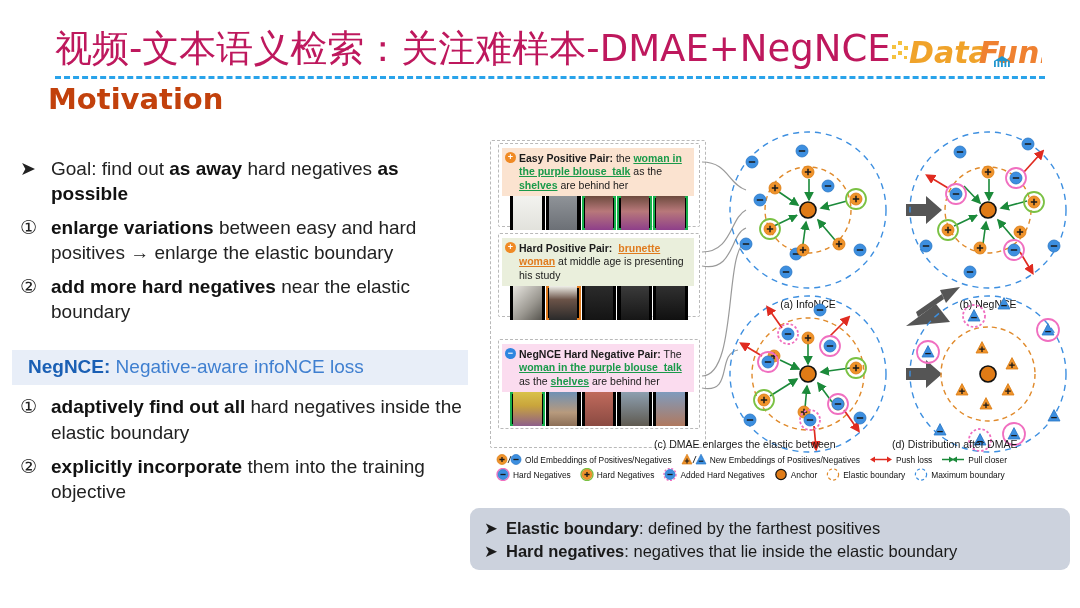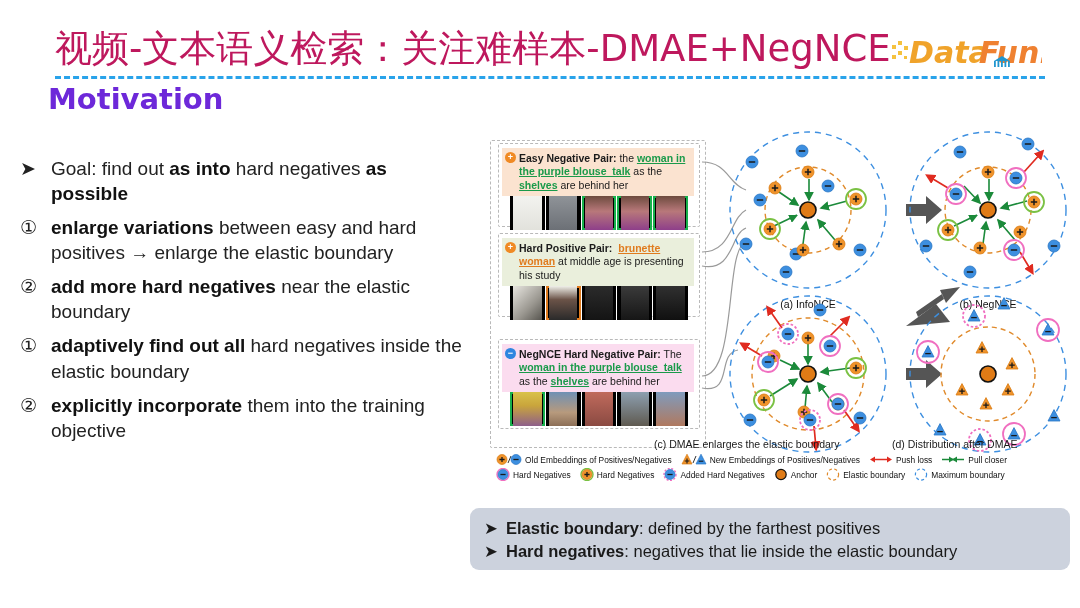--- a/index.html
+++ b/index.html
@@ -15,21 +15,21 @@
     font-size:37px;letter-spacing:0px;color:#be185d;white-space:nowrap;
     font-family:"DejaVu Sans","Liberation Sans",sans-serif;
   }
   #brand-logo{position:absolute;right:38px;top:32px;height:40px;width:152px;}
   #title-rule{
     position:absolute;left:55px;top:76px;width:990px;height:0;
     border-top:3px dashed #29a3ea;
   }
   #section-heading{
     position:absolute;left:48px;top:82px;
-    font-size:29px;font-weight:bold;color:#6d28d9;
+    font-size:29px;font-weight:bold;color:#c2410c;
     font-family:"DejaVu Sans","Liberation Sans",sans-serif;
   }
   
   #left-col{position:absolute;left:0;top:138px;width:480px;height:420px;}
   .band{
     background:#e8eef8;padding:6px 12px 7px 16px;font-size:19px;color:#3f7fd0;
     white-space:nowrap;
   }
   .band b{color:#1a5fb4;font-weight:bold;}
   .blist{margin:0;padding:0;list-style:none;}
@@ -117,40 +117,45 @@
   </svg>
 
   <div id="title-rule"></div>
   <div id="section-heading">Motivation</div>
 </div>
 
 <div id="left-col">
 
 
   <ul class="blist" id="dmae-bullets">
-      <li><span class="marker">➤</span>Goal: find out  <b>as into</b> hard negatives <b>as possible</b></li>
+      <li><span class="marker">➤</span>Goal: find out  <b>as away</b> hard negatives <b>as possible</b></li>
       <li><span class="marker">①</span><b>enlarge variations</b> between easy and hard positives → enlarge the elastic boundary</li>
       <li><span class="marker">②</span><b>add more hard negatives</b> near the elastic boundary</li>
     </ul>
 
+  <div id="negnce-band-wrap">
+    <div class="band">
+      <b>NegNCE:</b><span> Negative-aware infoNCE loss</span>
+    </div>
+  </div>
 
   <ul class="blist" id="negnce-bullets">
       <li><span class="marker">①</span><b>adaptively find out all</b> hard negatives inside the elastic boundary</li>
       <li><span class="marker">②</span><b>explicitly incorporate</b> them into the training objective</li>
     </ul>
 </div>
 
 <div id="figure">
 
   <div class="dash-outer" style="left:6px;top:14px;width:214px;height:306px;"></div>
 
   <div id="pair-cards">
       <div class="dash-outer" style="left: 14px; top: 17px; width: 200px; height: 82px;"></div>
       <div class="pair-card" style="left: 18px; top: 22px; width: 192px; height: 72px;">
-        <div class="pair-text" style="background: rgb(251, 227, 208);"><span class="badge" style="background:#f08a24">+</span><span class="tag">Easy Negative Pair:</span> the <span class="u-green">woman in the purple blouse_talk</span> as the <span class="u-green">shelves</span> are behind her</div>
+        <div class="pair-text" style="background: rgb(251, 227, 208);"><span class="badge" style="background:#f08a24">+</span><span class="tag">Easy Positive Pair:</span> the <span class="u-green">woman in the purple blouse_talk</span> as the <span class="u-green">shelves</span> are behind her</div>
         <div class="filmstrip">
           <div class="frame">
             <div class="inner" style="background: linear-gradient(rgb(243, 243, 239) 0%, rgb(226, 226, 220) 100%);"></div>
           </div>
           <div class="frame">
             <div class="inner" style="background: linear-gradient(rgb(143, 147, 152) 0%, rgb(108, 112, 118) 100%);"></div>
           </div>
           <div class="frame sel-green">
             <div class="inner" style="background: linear-gradient(rgb(109, 75, 62) 0%, rgb(184, 120, 122) 45%, rgb(142, 63, 138) 100%);"></div>
           </div>
@@ -387,21 +392,21 @@
       <circle cx="26" cy="60" r="11" fill="none" stroke="#f06fc0" stroke-width="1.8"></circle>
       <use href="#gTriN" x="26" y="60"></use>
       <circle cx="-14" cy="-58" r="11" fill="none" stroke="#f06fc0" stroke-width="1.8" stroke-dasharray="2.5 2"></circle>
       <use href="#gTriN" x="-14" y="-58"></use>
       <circle cx="-8" cy="66" r="11" fill="none" stroke="#f06fc0" stroke-width="1.8" stroke-dasharray="2.5 2"></circle>
       <use href="#gTriN" x="-8" y="66"></use>
       <circle r="8" fill="#e07b16" stroke="#111" stroke-width="1.6"></circle>
     </g>
   </svg>
 
-  <div class="panel-cap" style="left:170px;top:312px;">(c) DMAE enlarges the elastic boundary</div>
+  <div class="panel-cap" style="left:170px;top:312px;">(c) DMAE enlarges the elastic between</div>
   <div class="panel-cap" style="left:408px;top:312px;">(d) Distribution after DMAE</div>
 
   <div id="legend">
     <div class="leg-row" id="leg-row-1">
         <div class="leg-item">
           <svg class="gl" width="26" height="13" viewBox="0 0 26 13">
             <g>
               <circle cx="6" cy="6.5" r="5" fill="#f0932b" stroke="#d97b12" stroke-width="0.7"></circle>
               <path d="M3.4,6.5 H8.6 M6,3.9 V9.1" stroke="#1a1a1a" stroke-width="1.3"></path>
             </g>

